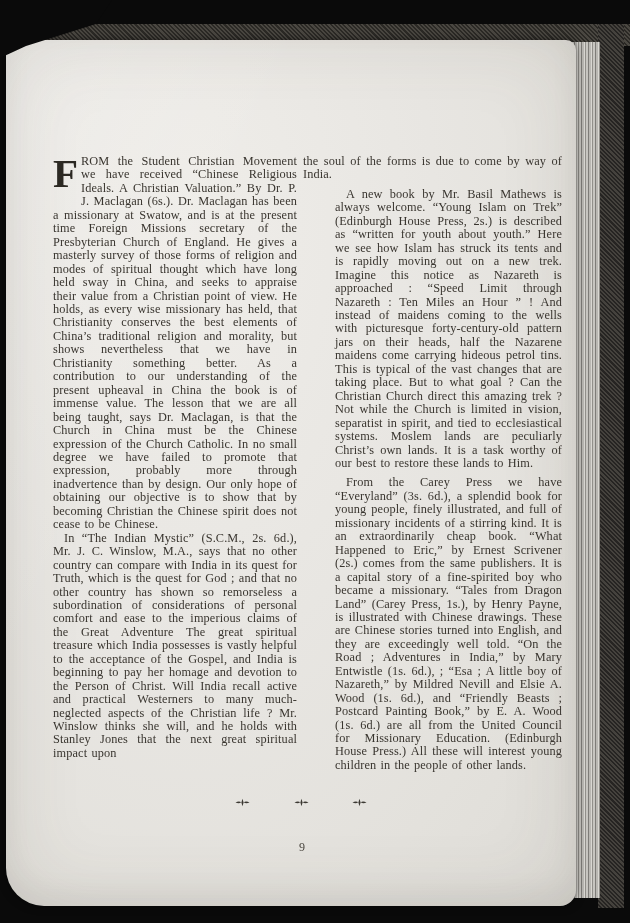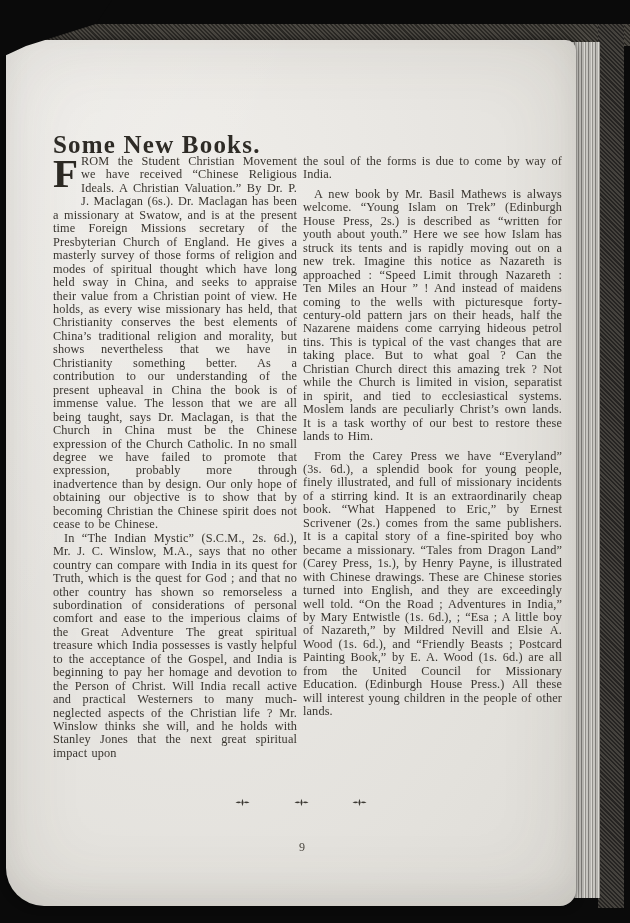--- a/index.html
+++ b/index.html
@@ -62,21 +62,21 @@
     font-size:12.3px;line-height:13.45px;
     text-align:justify;
     letter-spacing:.12px;word-spacing:1px;
     color:#39352f;
   }
   .col-left{left:47px;width:244px;}
   .col-right{left:297px;width:259px;}
 
   .para{margin:0;}
   .para.indent{text-indent:11px;}
-  .para.gap{margin-top:6px;}
+  .para.gap{margin-top:6px;margin-left:32px;}
 
   .drop-cap{
     float:left;
     font-size:41px;line-height:34px;
     font-weight:bold;color:#2c2923;
     width:25px;height:40px;
     margin:1px 3px 0 0;
   }
 
   .ornaments{
@@ -95,21 +95,20 @@
 
 <div class="photo">
 
   <div class="cover-top"></div>
   <div class="cover-right"></div>
   <div class="fore-edges"></div>
   <div class="wedge"></div>
 
   <div class="paper">
 
-    <h1 class="page-title">Some New Books.</h1>
 
     <div class="col col-left">
       <p class="para"><span class="drop-cap">F</span><span>ROM the Student Christian Movement we have received “Chinese Religious Ideals. A Christian Valuation.” By Dr. P. J. Maclagan (6s.). Dr. Maclagan has been a missionary at Swatow, and is at the present time Foreign Missions secretary of the Presbyterian Church of England.  He gives a masterly survey of those forms of religion and modes of spiritual thought which have long held sway in China, and seeks to appraise their value from a Christian point of view.  He holds, as every wise missionary has held, that Christianity conserves the best elements of China’s traditional religion and morality, but shows nevertheless that we have in Christianity something better.  As a contribution to our understanding of the present upheaval in China the book is of immense value.  The lesson that we are all being taught, says Dr. Maclagan, is that the Church in China must be the Chinese expression of the Church Catholic.  In no small degree we have failed to promote that expression, probably more through inadvertence than by design.  Our only hope of obtaining our objective is to show that by becoming Christian the Chinese spirit does not cease to be Chinese.</span></p>
       <p class="para indent">In “The Indian Mystic” (S.C.M., 2s. 6d.), Mr. J. C. Winslow, M.A., says that no other country can compare with India in its quest for Truth, which is the quest for God ; and that no other country has shown so remorseless a subordination of considerations of personal comfort and ease to the imperious claims of the Great Adventure  The great spiritual treasure which India possesses is vastly helpful to the acceptance of the Gospel, and India is beginning to pay her homage and devotion to the Person of Christ.  Will India recall active and practical Westerners to many much-neglected aspects of the Christian life ?  Mr. Winslow thinks she will, and he holds with Stanley Jones that the next great spiritual impact upon</p>
     </div>
 
     <div class="col col-right">
       <p class="para">the soul of the forms is due to come by way of India.</p>
       <p class="para indent gap">A new book by Mr. Basil Mathews is always welcome.  “Young Islam on Trek” (Edinburgh House Press, 2s.) is described as “written for youth about youth.”  Here we see how Islam has struck its tents and is rapidly moving out on a new trek.  Imagine this notice as Nazareth is approached : “Speed Limit through Nazareth : Ten Miles an Hour ” ! And instead of maidens coming to the wells with picturesque forty-century-old pattern jars on their heads, half the Nazarene maidens come carrying hideous petrol tins.  This is typical of the vast changes that are taking place.  But to what goal ?  Can the Christian Church direct this amazing trek ?  Not while the Church is limited in vision, separatist in spirit, and tied to ecclesiastical systems. Moslem lands are peculiarly Christ’s own lands.  It is a task worthy of our best to restore these lands to Him.</p>
       <p class="para indent gap">From the Carey Press we have “Everyland” (3s. 6d.), a splendid book for young people, finely illustrated, and full of missionary incidents of a stirring kind.  It is an extraordinarily cheap book.  “What Happened to Eric,” by Ernest Scrivener (2s.) comes from the same publishers.  It is a capital story of a fine-spirited boy who became a missionary.  “Tales from Dragon Land” (Carey Press, 1s.), by Henry Payne, is illustrated with Chinese drawings.  These are Chinese stories turned into English, and they are exceedingly well told.  “On the Road ; Adventures in India,” by Mary Entwistle (1s. 6d.), ; “Esa ; A little boy of Nazareth,” by Mildred Nevill and Elsie A. Wood (1s. 6d.), and “Friendly Beasts ; Postcard Painting Book,” by E. A. Wood (1s. 6d.) are all from the United Council for Missionary Education. (Edinburgh House Press.)  All these will interest young children in the people of other lands.</p>

